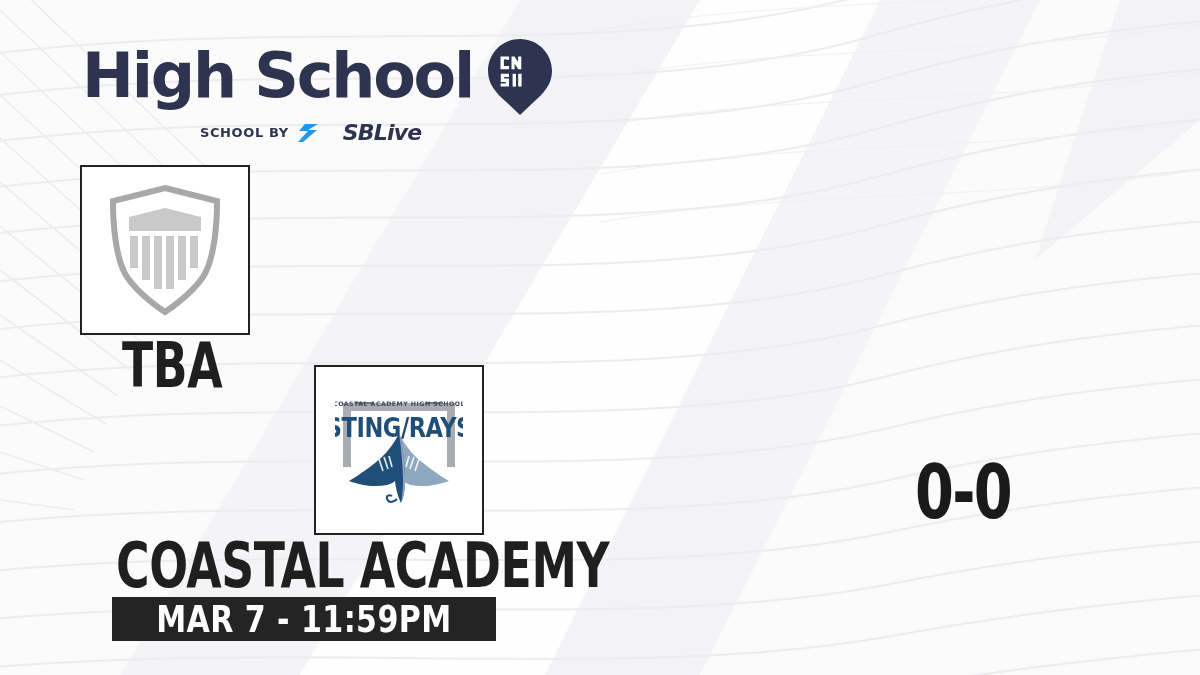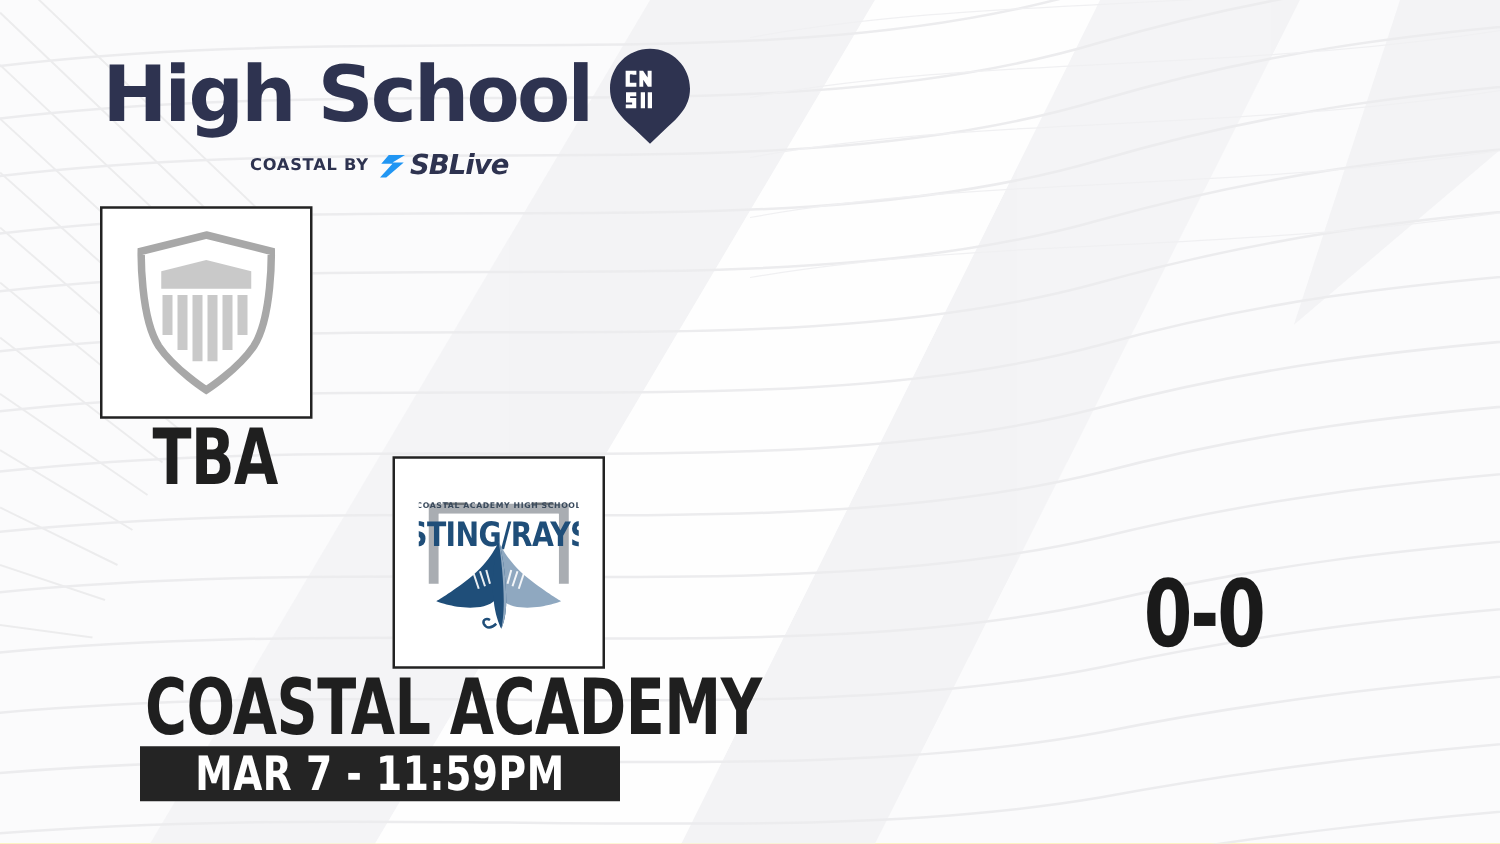--- a/index.html
+++ b/index.html
@@ -9,21 +9,21 @@
     height: 675px;
     overflow: hidden;
     font-family: "Liberation Sans", sans-serif;
     background: #ffffff;
   }
 
   #card {
     position: relative;
     width: 1200px;
     height: 675px;
-    background: #fde047;
+    background: #22c55e;
     overflow: hidden;
   }
 
   
   #bg-pattern {
     position: absolute;
     inset: 0;
     z-index: 0;
   }
   #bg-pattern svg { display: block; width: 1200px; height: 675px; }
@@ -69,20 +69,21 @@
   #sblive-lockup { display: flex; align-items: center; gap: 3px; }
   #sblive-bolt { display: block; }
   #sblive-text {
     font-family: "DejaVu Sans", sans-serif;
     font-size: 22px;
     font-weight: bold;
     font-style: italic;
     letter-spacing: -0.8px;
     color: #2e3350;
     white-space: nowrap;
+    margin-left: 21px;
   }
   #sblive-text .lc { text-transform: lowercase; }
 
   
   .team-row {
     position: absolute;
     left: 80px;
     display: flex;
     align-items: center;
     z-index: 5;
@@ -255,21 +256,21 @@
           <path d="M24.5 18.5 h3.0 l3.6 5.4 v-5.4 h3.2 v12.8 h-3.0 l-3.7-5.5 v5.5 h-3.1 z"></path>
 
           <path d="M13.8 35.8 h8.2 v3.1 h-4.9 v1.5 h4.9 v8.2 h-8.4 v-3.1 h5.1 v-1.6 h-4.9 z"></path>
           <path d="M25.6 35.8 h3.4 v12.8 h-3.4 z"></path>
           <path d="M31.2 35.8 h3.4 v12.8 h-3.4 z"></path>
         </g>
       </svg>
     </div>
 
     <div id="powered-row">
-      <span id="powered-label">COASTAL BY</span>
+      <span id="powered-label">SCHOOL BY</span>
       <span id="sblive-lockup">
         <svg id="sblive-bolt" width="22" height="20" viewBox="0 0 22 20" xmlns="http://www.w3.org/2000/svg">
           <path d="M21 1 H8 L2 8 h9 L1 19 h5 l14-12 h-9 z" fill="#2196f3"></path>
         </svg>
         <span id="sblive-text"><span>SBL</span><span class="lc">ive</span></span>
       </span>
     </div>
   </div>
 
   <div class="team-row" id="team-row-0">

